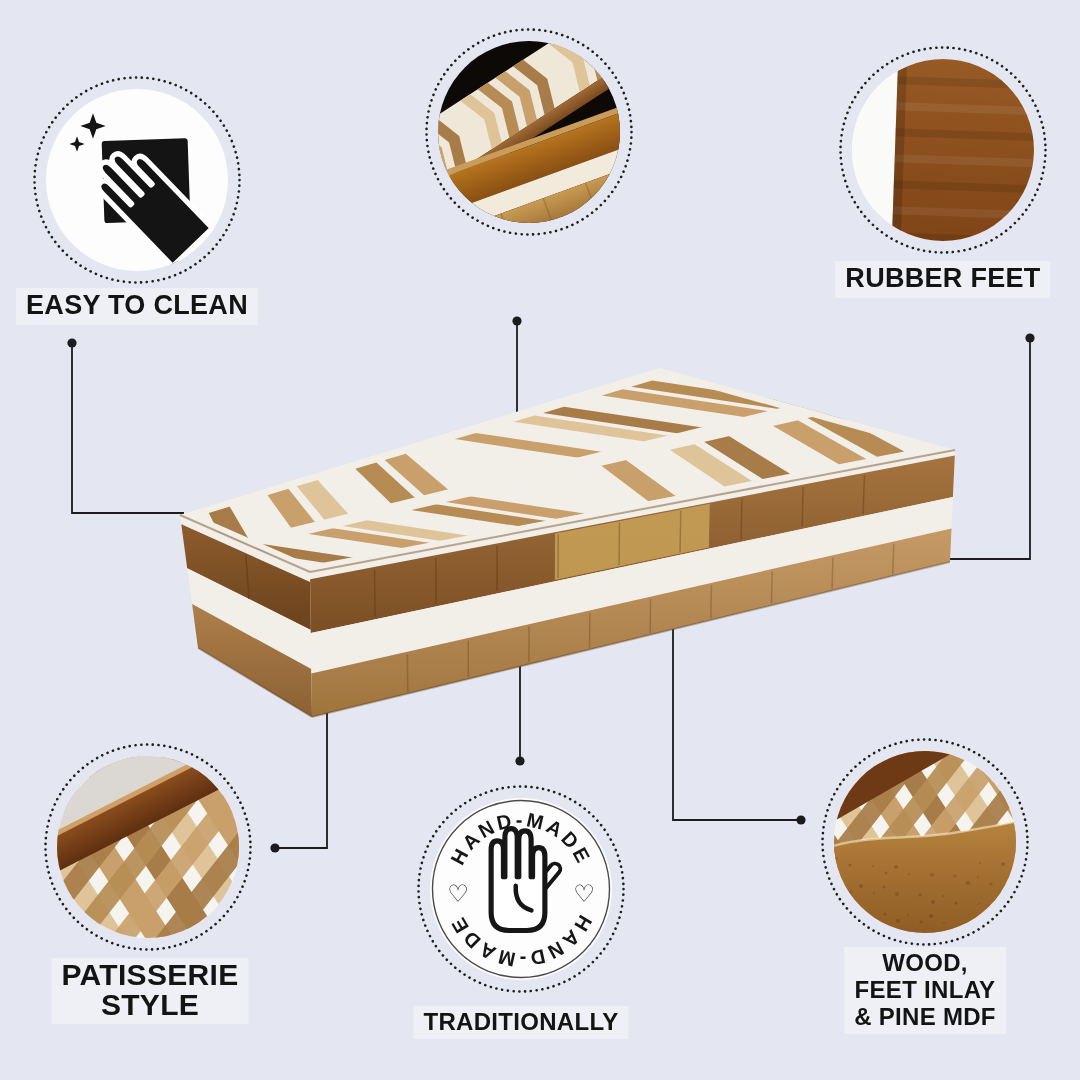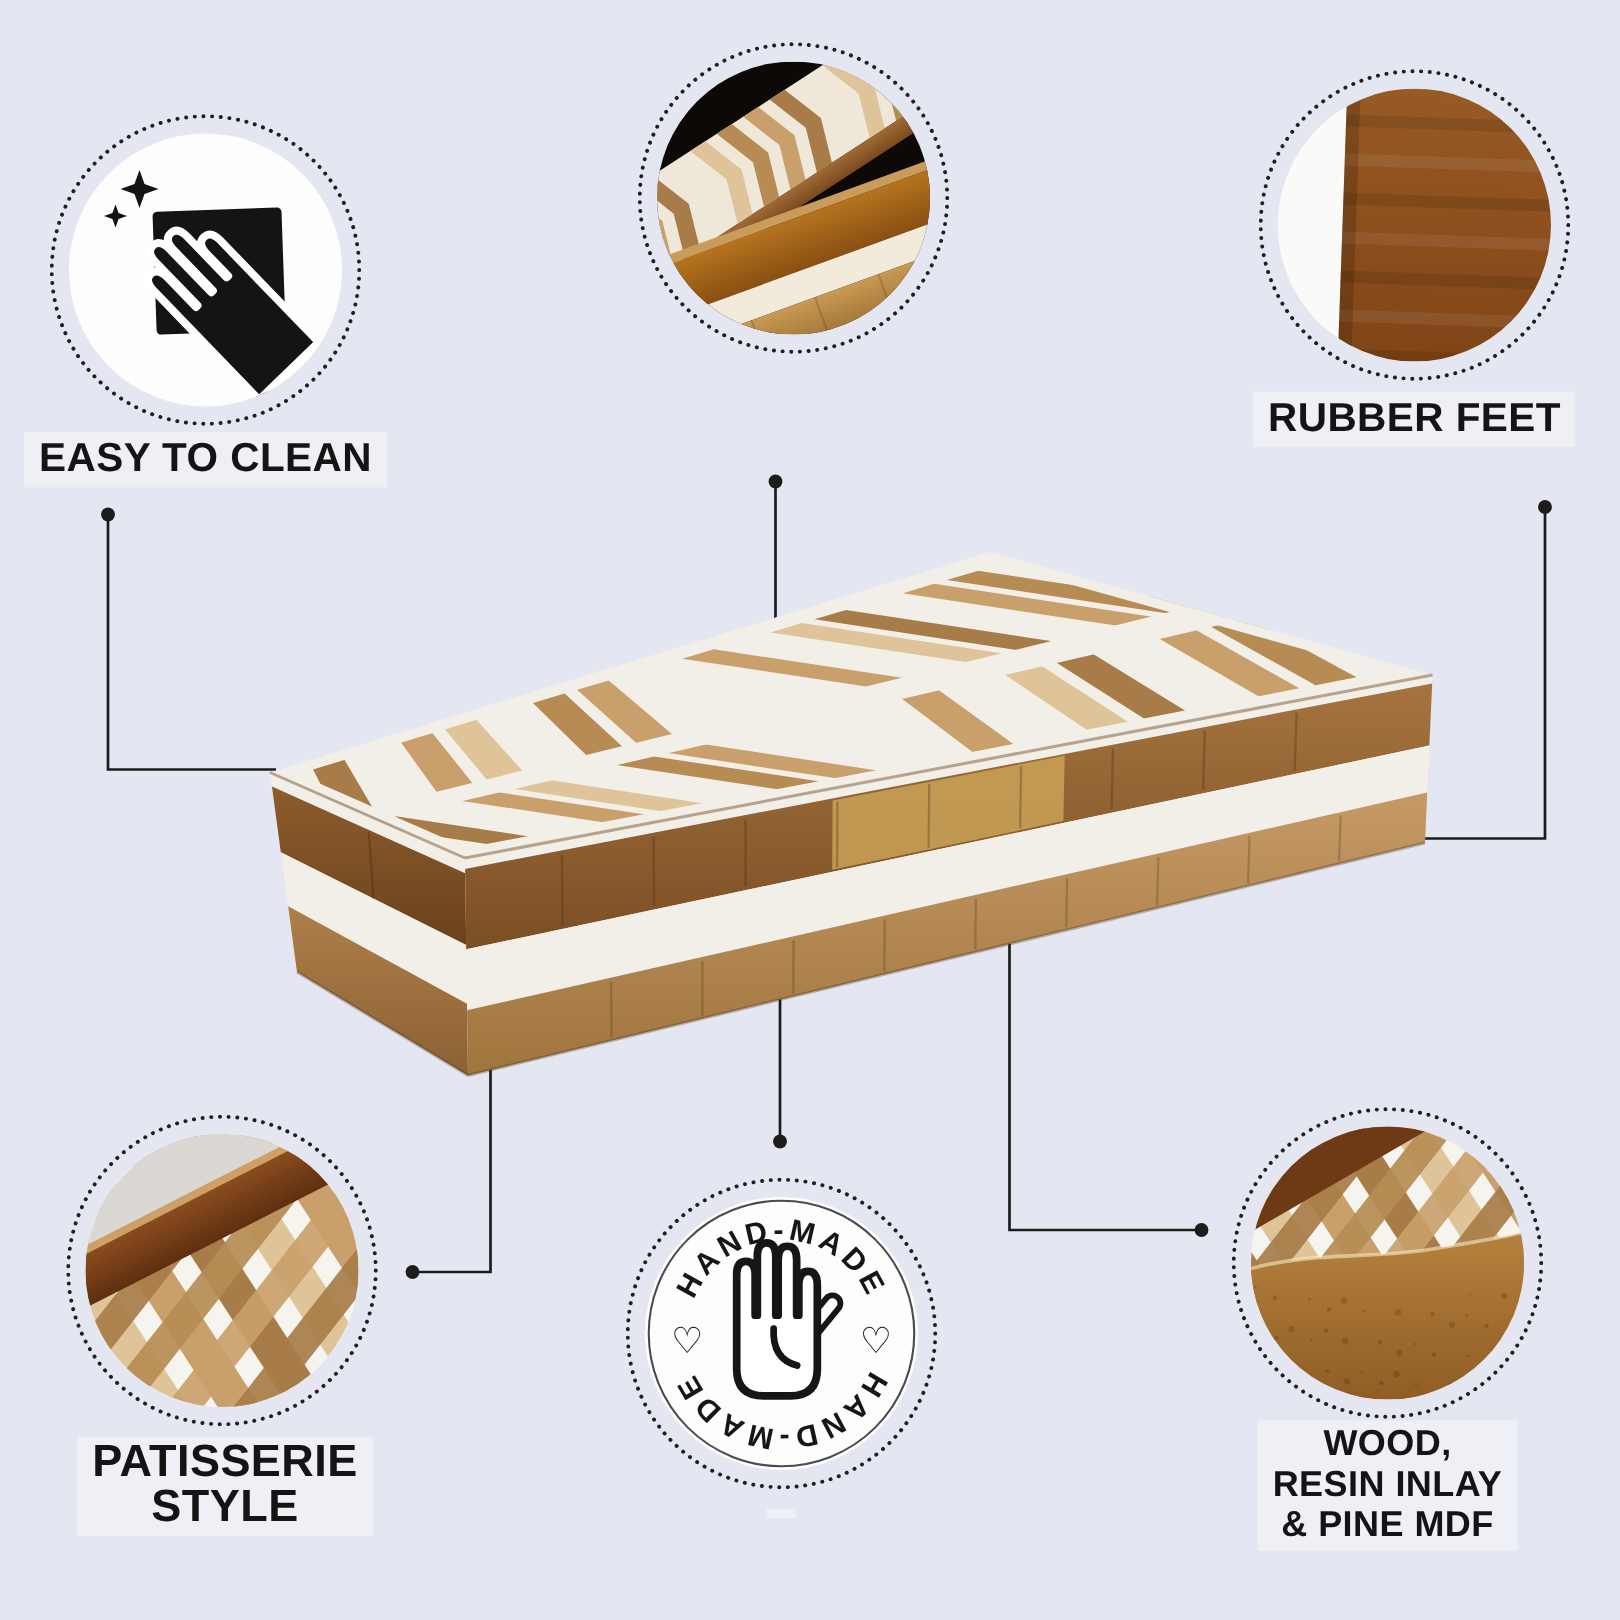--- a/index.html
+++ b/index.html
@@ -409,20 +409,21 @@
     <span class="ln">EASY TO CLEAN</span>
   </div>
   <div class="label fs27" id="lb-rubber">
     <span class="ln">RUBBER FEET</span>
   </div>
   <div class="label fs26" id="lb-pat">
     <span class="ln">PATISSERIE</span>
     <span class="ln">STYLE</span>
   </div>
   <div class="label fs24" id="lb-trad">
+    <span class="ln">TRADITIONALLY</span>
   </div>
   <div class="label fs24" id="lb-wood">
     <span class="ln">WOOD,</span>
-    <span class="ln">RESIN INLAY</span>
+    <span class="ln">FEET INLAY</span>
     <span class="ln">&amp; PINE MDF</span>
   </div>
 
 </div>
 
 </body></html>

